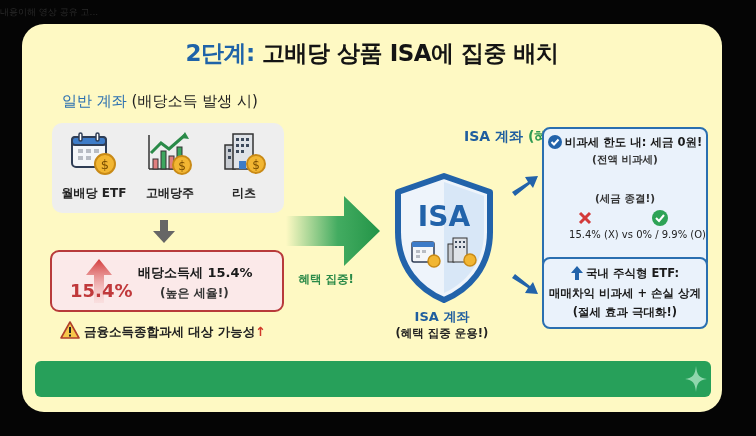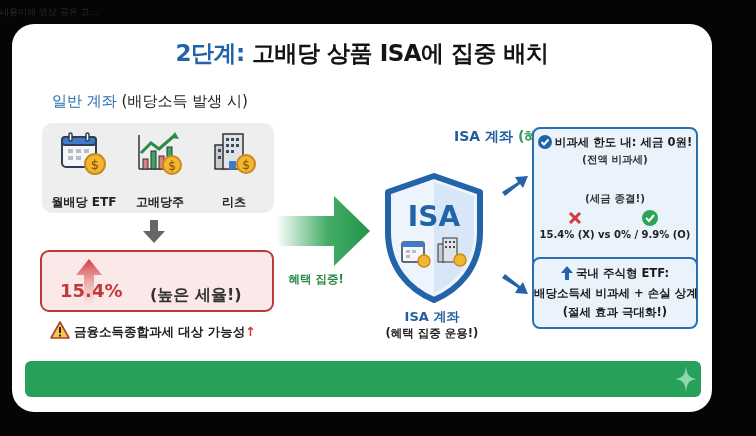--- a/index.html
+++ b/index.html
@@ -2,54 +2,54 @@
 <html><head>
 <meta charset="utf-8">
 <style>
   * { box-sizing: border-box; margin: 0; padding: 0; }
   html, body { width: 756px; height: 436px; overflow: hidden; background: #050505; }
   body { position: relative; font-family: "DejaVu Sans", "Liberation Sans", sans-serif; }
 
   .bg-text { position: absolute; left: 0; color: #2a2a2a; font-size: 9px; white-space: nowrap; }
 
   .card {
-    position: absolute; left: 12px; top: 24px; width: 700px; height: 388px;
-    background: #ffffff; border-radius: 22px; overflow: hidden;
+    position: absolute; left: 22px; top: 24px; width: 700px; height: 388px;
+    background: #fef9c3; border-radius: 22px; overflow: hidden;
   }
 
   .title {
     position: absolute; left: 0; right: 0; top: 14px; text-align: center;
     font-size: 23px; font-weight: bold; color: #141414; letter-spacing: -0.5px;
   }
   .title .accent { color: #1f63a8; }
 
   .left-heading { position: absolute; left: 40px; top: 68px; font-size: 15px; font-weight: normal; color: #222; }
   .left-heading .accent { color: #2a6fb0; }
 
   .right-heading { position: absolute; left: 442px; top: 68px; font-size: 14px; font-weight: bold; color: #1f5e9f; margin-top: 36px; }
   .right-heading .green { color: #2f9a52; }
 
   .products-box {
     position: absolute; left: 30px; top: 99px; width: 232px; height: 90px;
     background: #eeeeee; border-radius: 10px;
   }
   .product { position: absolute; top: 8px; width: 76px; text-align: center; }
-  .product .label { display: block; margin-top: 17px; font-size: 12px; font-weight: bold; color: #222; }
+  .product .label { display: block; margin-top: 8px; font-size: 12px; font-weight: bold; color: #222; }
   .product svg { display: block; margin: 0 auto; }
 
   .down-arrow { position: absolute; left: 131px; top: 196px; }
 
   .tax-box {
     position: absolute; left: 28px; top: 226px; width: 234px; height: 62px;
     background: #fbe9e9; border: 2px solid #b83a3a; border-radius: 9px;
   }
   .tax-box .big-pct { position: absolute; left: 18px; top: 28px; font-size: 18px; font-weight: bold; color: #c0393b; }
   .tax-box .up-arrow { position: absolute; left: 34px; top: 7px; }
   .tax-box .line1 { position: absolute; left: 86px; top: 12px; font-size: 13px; font-weight: bold; color: #1a1a1a; }
-  .tax-box .line2 { position: absolute; left: 108px; top: 33px; font-size: 16px; font-weight: bold; color: #333; }
+  .tax-box .line2 { position: absolute; left: 108px; top: 33px; font-size: 12px; font-weight: bold; color: #333; }
 
   .warning { position: absolute; left: 38px; top: 297px; font-size: 12.5px; font-weight: bold; color: #222; white-space: nowrap; }
   .warning .warn-icon { display: inline-block; vertical-align: -3px; margin-right: 4px; }
   .warning .red-up { color: #d0392b; }
 
   .green-arrow { position: absolute; left: 264px; top: 172px; }
   .move-text {
     position: absolute; left: 262px; top: 247px; width: 84px; text-align: center;
     font-size: 11.5px; font-weight: bold; color: #2a8a48; line-height: 16px;
   }
@@ -67,21 +67,21 @@
   .benefit-box {
     position: absolute; left: 520px; width: 166px;
     background: #eaf2fb; border: 2px solid #2a6fb0; border-radius: 8px;
   }
   .benefit-box.top { top: 103px; height: 143px; }
   .benefit-box.bottom { top: 233px; height: 72px; }
   .b-row { position: absolute; left: 0; right: 0; text-align: center; white-space: nowrap; }
   .b-main { font-size: 11.5px; font-weight: bold; color: #1a1a1a; }
   .b-sub { font-size: 10.5px; font-weight: bold; color: #333; }
   .check { display: inline-block; vertical-align: -3px; margin-right: 3px; }
-  .b-compare { font-size: 10px; font-weight: bold; color: #222; }
+  .b-compare { font-size: 10px; font-weight: normal; color: #222; text-align: right; }
 
   .banner {
     position: absolute; left: 13px; top: 337px; width: 676px; height: 36px;
     background: #27a05a; border-radius: 6px; text-align: center;
     font-size: 17px; font-weight: bold; color: #ffffff; line-height: 36px;
   }
   .sparkle { position: absolute; right: 4px; top: 5px; }
 </style>
 </head>
 <body>
@@ -169,20 +169,21 @@
     <svg class="up-arrow" width="26" height="44" viewBox="0 0 26 44">
       <defs>
           <linearGradient id="rg" x1="0" y1="0" x2="0" y2="1">
             <stop offset="0" stop-color="#d33a3a"></stop>
             <stop offset="1" stop-color="#f5c9c9" stop-opacity="0.3"></stop>
           </linearGradient>
         </defs>
       <polygon points="13,0 26,16 18,16 18,44 8,44 8,16 0,16" fill="url(#rg)"></polygon>
     </svg>
     <span class="big-pct">15.4%</span>
+    <span class="line1">배당소득세 15.4%</span>
     <span class="line2">(높은 세율!)</span>
   </div>
 
   <div class="warning">
     <svg class="warn-icon" width="20" height="18" viewBox="0 0 20 18">
       <polygon points="10,1 19,17 1,17" fill="#f6c94a" stroke="#b0402a" stroke-width="1.6" stroke-linejoin="round"></polygon>
       <rect x="9" y="6" width="2" height="6" fill="#222"></rect>
         <rect x="9" y="13.5" width="2" height="2" fill="#222"></rect>
     </svg><span>금융소득종합과세 대상 가능성</span><span class="red-up">↑</span>
   </div>
@@ -256,21 +257,21 @@
     </svg>
     <div class="b-row b-compare" style="top:100px;">15.4% (X) vs 0% / 9.9% (O)</div>
   </div>
 
   <div class="benefit-box bottom">
     <div class="b-row b-main" style="top:7px;">
       <svg class="check" width="12" height="14" viewBox="0 0 12 14">
           <polygon points="6,0 12,7 8,7 8,14 4,14 4,7 0,7" fill="#2263aa"></polygon>
         </svg><span>국내 주식형 ETF:</span>
     </div>
-    <div class="b-row b-main" style="top:27px;">배당소득세 비과세 + 손실 상계</div>
+    <div class="b-row b-main" style="top:27px;">매매차익 비과세 + 손실 상계</div>
     <div class="b-row b-main" style="top:46px;">(절세 효과 극대화!)</div>
   </div>
 
   <div class="banner">
     <svg class="sparkle" width="22" height="26" viewBox="0 0 22 26">
       <path d="M11,0 C12,9 14,12 22,13 C14,14 12,17 11,26 C10,17 8,14 0,13 C8,12 10,9 11,0 Z" fill="#8fd6ad"></path>
     </svg>
   </div>
 </div>
 

